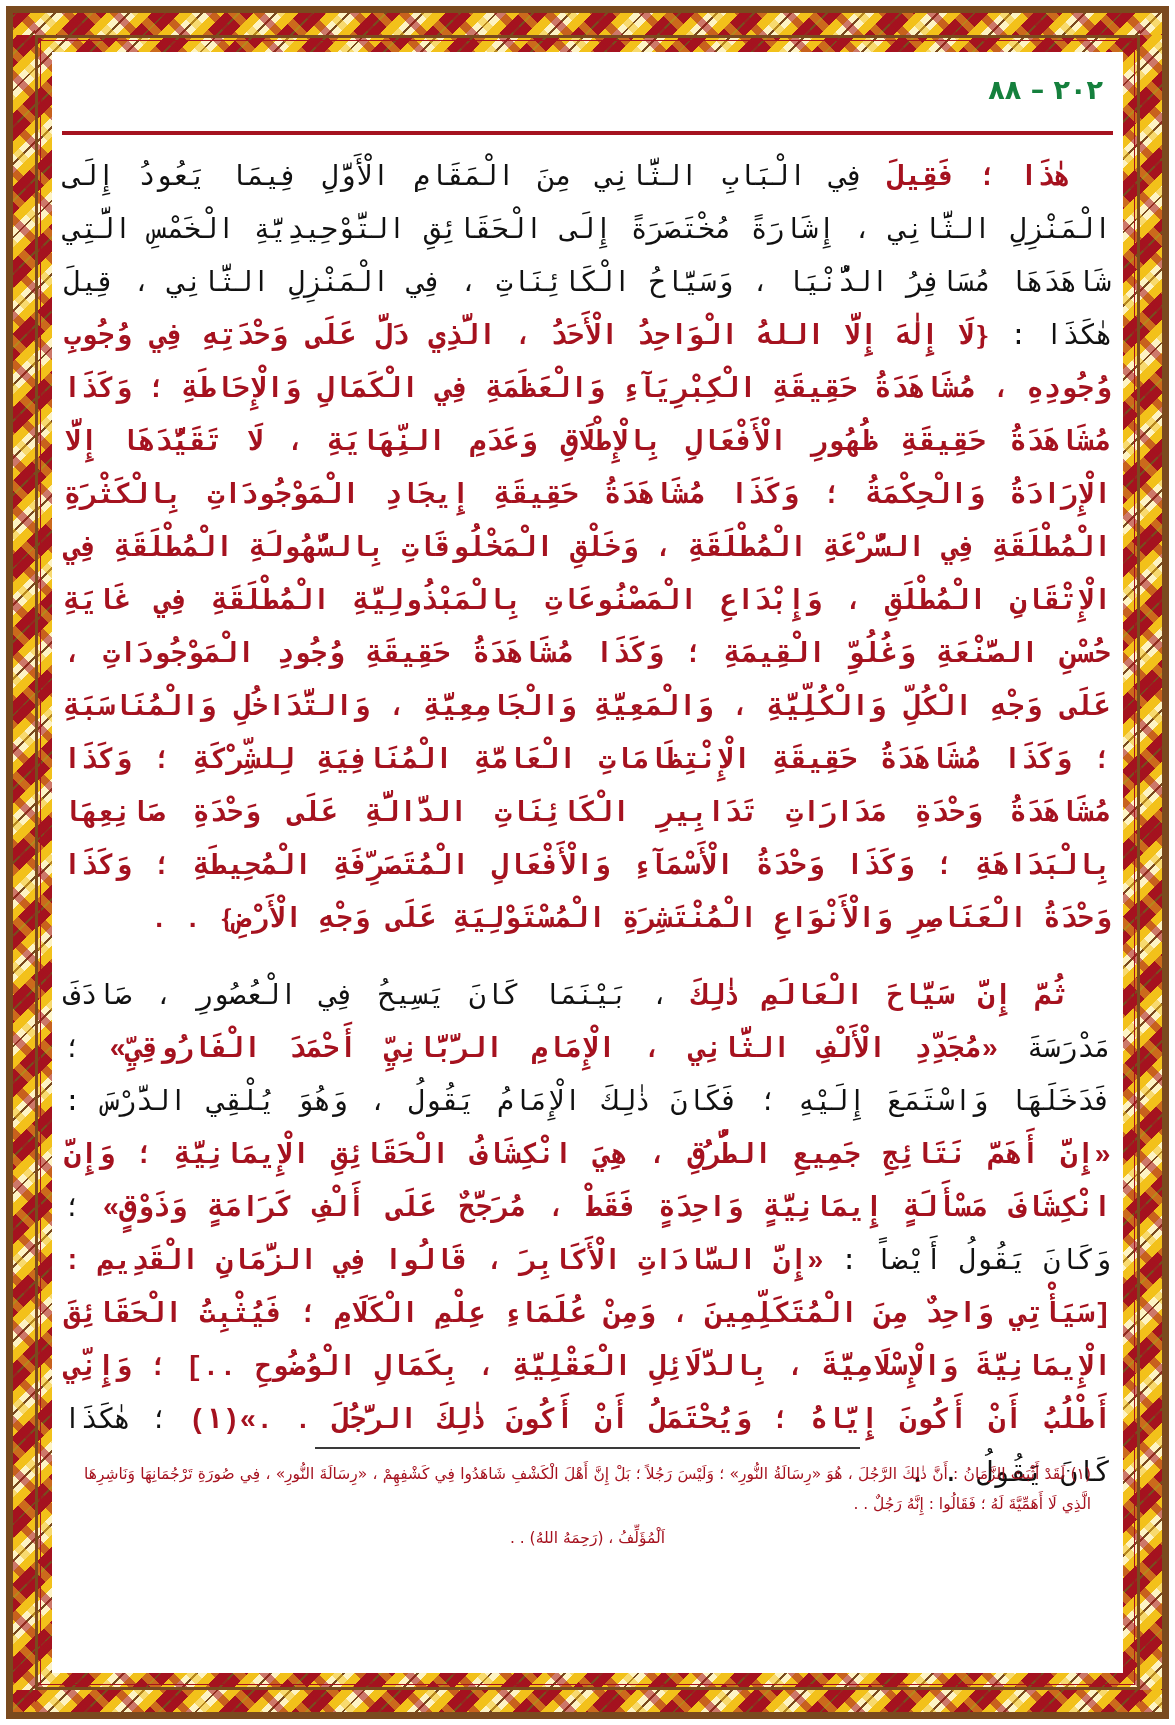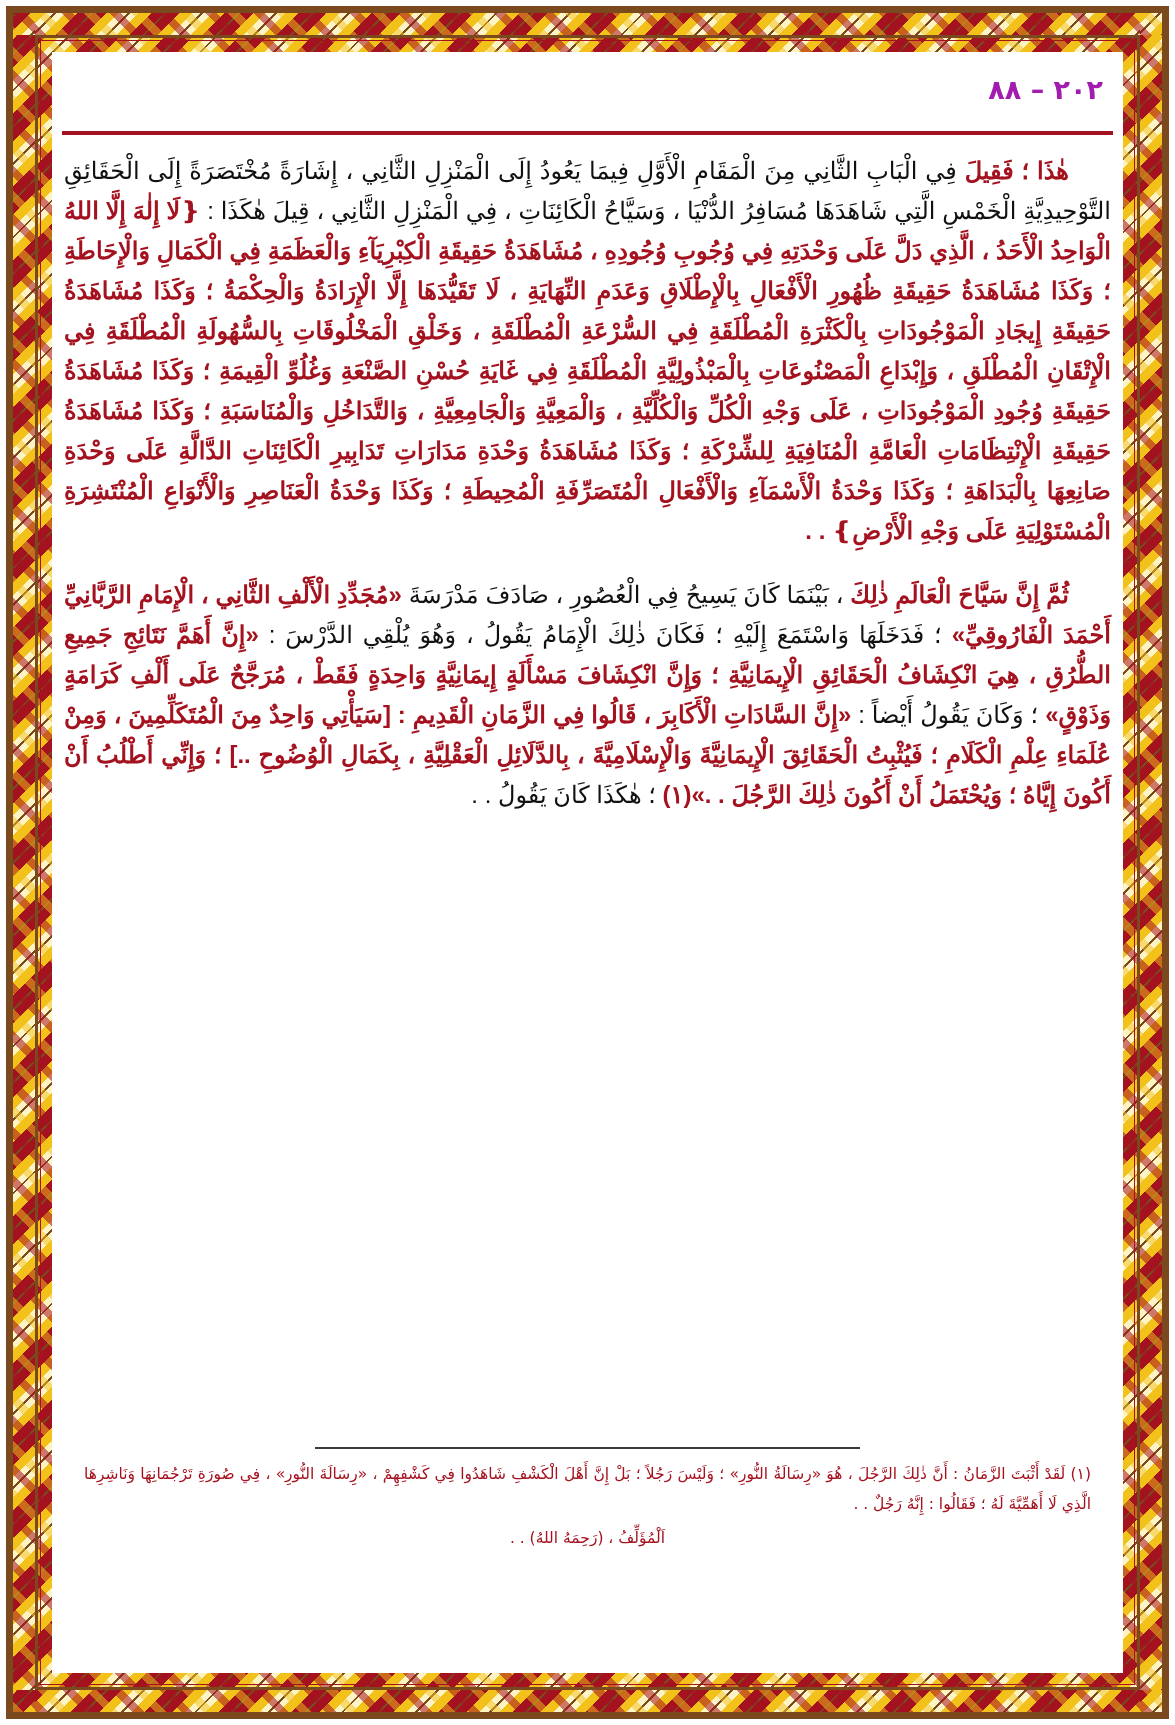--- a/index.html
+++ b/index.html
@@ -86,21 +86,21 @@
   .header {
     display: flex;
     align-items: baseline;
     justify-content: space-between;
     direction: rtl;
     padding: 8px 12px 0 12px;
     height: 56px;
     box-sizing: border-box;
   }
   .header-pages {
-    color: #a21caf;
+    color: #15803d;
     font-size: 27px;
     font-weight: bold;
     letter-spacing: 1px;
     white-space: nowrap;
     font-family: "DejaVu Sans", sans-serif;
   }
   .header-title {
     color: #a5121f;
     font-size: 25px;
     font-weight: bold;
@@ -114,25 +114,25 @@
     margin: 9px 2px 0 2px;
     height: 4px;
     background: #a5121f;
   }
 
   
   .body-text {
     direction: rtl;
     text-align: justify;
     text-justify: inter-word;
-    font-size: 24px;
-    line-height: 40px;
+    font-size: 28px;
+    line-height: 53px;
     color: #111111;
     padding: 16px 4px 0 4px;
-    font-family: Liberation Sans, sans-serif;
+    font-family: Liberation Mono, monospace;
   }
   .body-text p {
     margin: 0 0 2px 0;
     text-align: justify;
     text-align-last: right;
   }
   .para-indent {
     text-indent: 42px;
   }
   .red-strong { color: #a5121f; font-weight: bold; }

